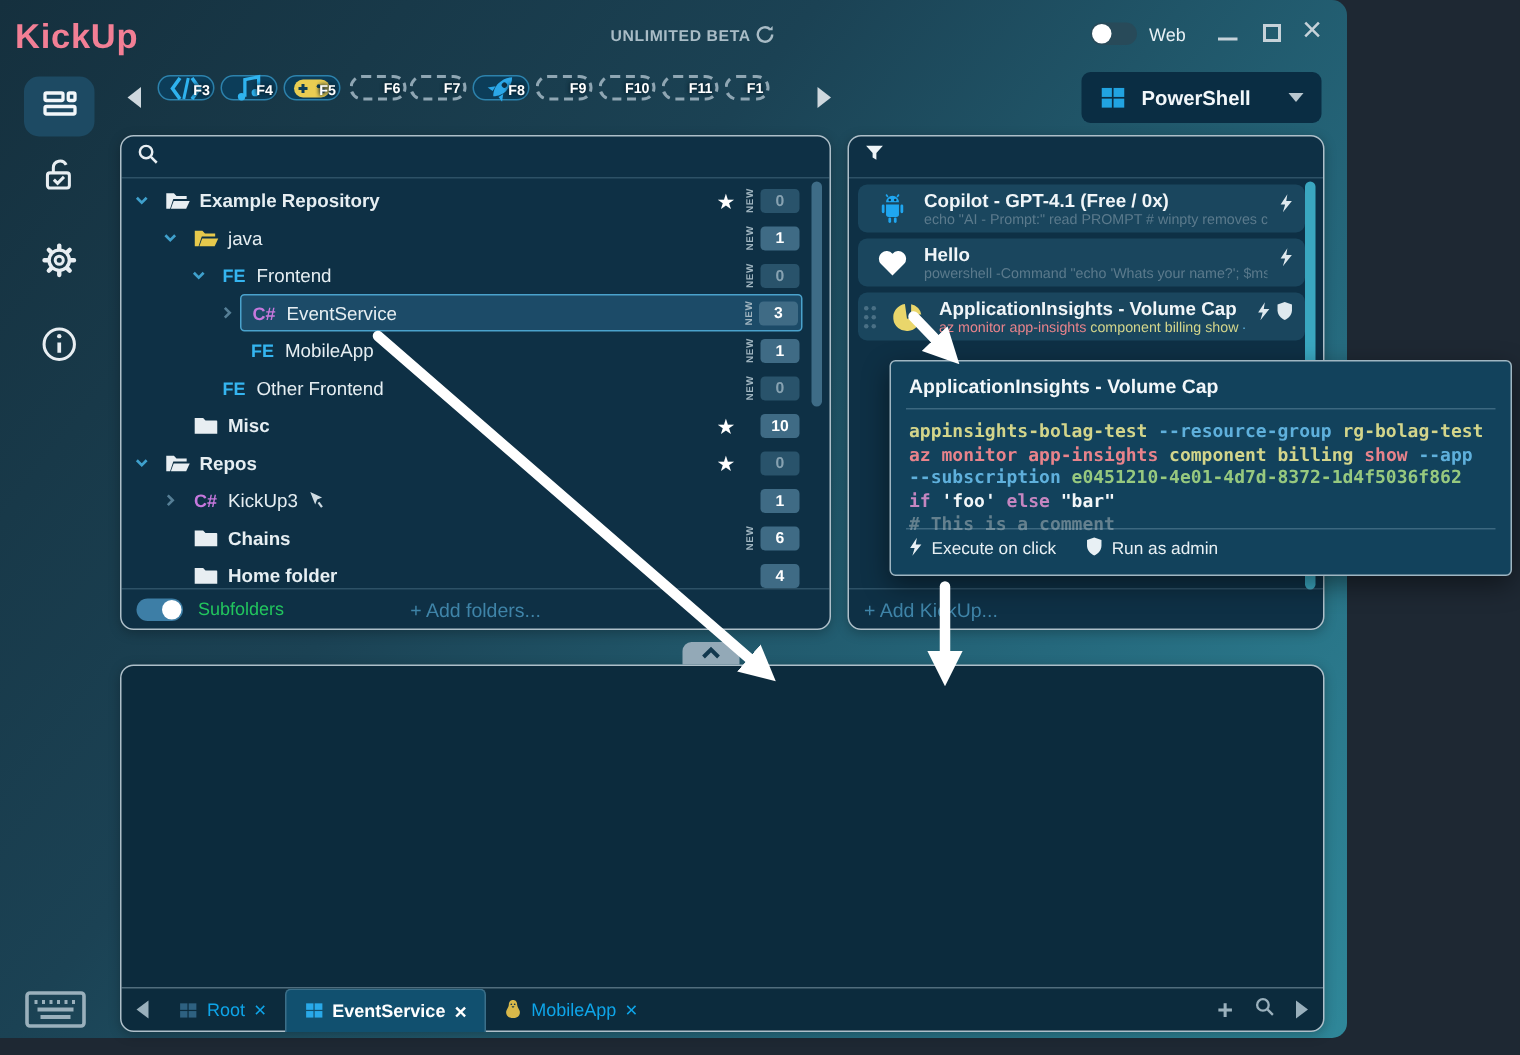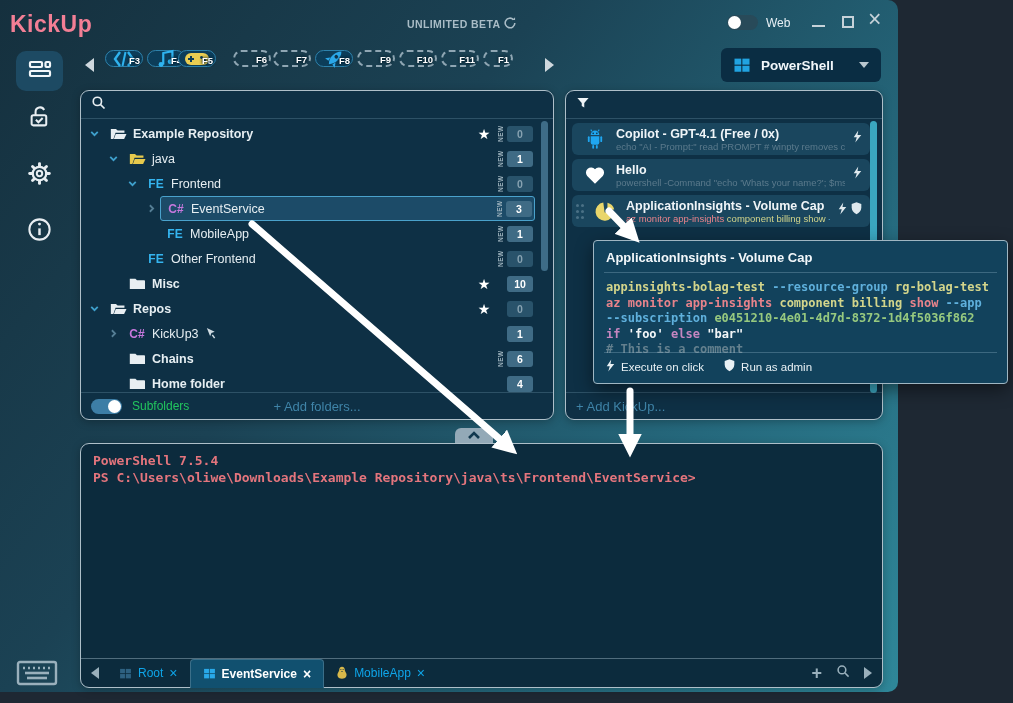--- a/index.html
+++ b/index.html
@@ -225,21 +225,21 @@
     <span class="fkey">F3</span>
   </div>
   <div class="abs fbtn filled" style="left:147px">
     <svg width="22" height="22" viewBox="0 0 24 24">
         <path d="M9 18V5.5l10-2V15" stroke="#2fb3ef" stroke-width="2.4" fill="none"></path>
         <circle cx="6.6" cy="18" r="2.7" fill="#2fb3ef"></circle>
         <circle cx="16.6" cy="15" r="2.7" fill="#2fb3ef"></circle>
       </svg>
     <span class="fkey">F4</span>
   </div>
-  <div class="abs fbtn filled" style="left:178px">
+  <div class="abs fbtn filled" style="left:189px">
     <svg width="26" height="18" viewBox="0 0 26 18">
         <rect x="1" y="3" width="24" height="12" rx="6" fill="#e9cd52"></rect>
         <path d="M7 6v6M4 9h6" stroke="#0c3d59" stroke-width="2"></path>
         <circle cx="17.5" cy="7.5" r="1.4" fill="#0c3d59"></circle>
         <circle cx="20.5" cy="10.5" r="1.4" fill="#0c3d59"></circle>
       </svg>
     <span class="fkey">F5</span>
   </div>
   <div class="abs fbtn dashed" style="left:233px">
       <span class="fkey">F6</span>
@@ -579,21 +579,20 @@
       </div>
 
     </div>
     <div class="thumb ku-thumb"></div>
     <div class="panel-foot" style="justify-content:flex-start">
       <span class="add-link">+ Add KickUp...</span>
     </div>
   </div>
 
   <div class="abs panel term-panel">
-    <div class="term-text"><span>PowerShell 7.5.4</span><br><span>PS C:\Users\oliwe\Downloads\Example Repository\java\ts\Frontend\EventService&gt;</span></div>
     <div class="tab-strip">
       <span class="tri tri-tab-l"></span>
       <div class="tab">
         <svg width="13" height="13" viewBox="0 0 24 24">
             <g fill="#2e6181">
               <rect x="2" y="3.5" width="9" height="8"></rect>
               <rect x="12.5" y="3.5" width="9.5" height="8"></rect>
               <rect x="2" y="13" width="9" height="8"></rect>
               <rect x="12.5" y="13" width="9.5" height="8"></rect>
             </g>

